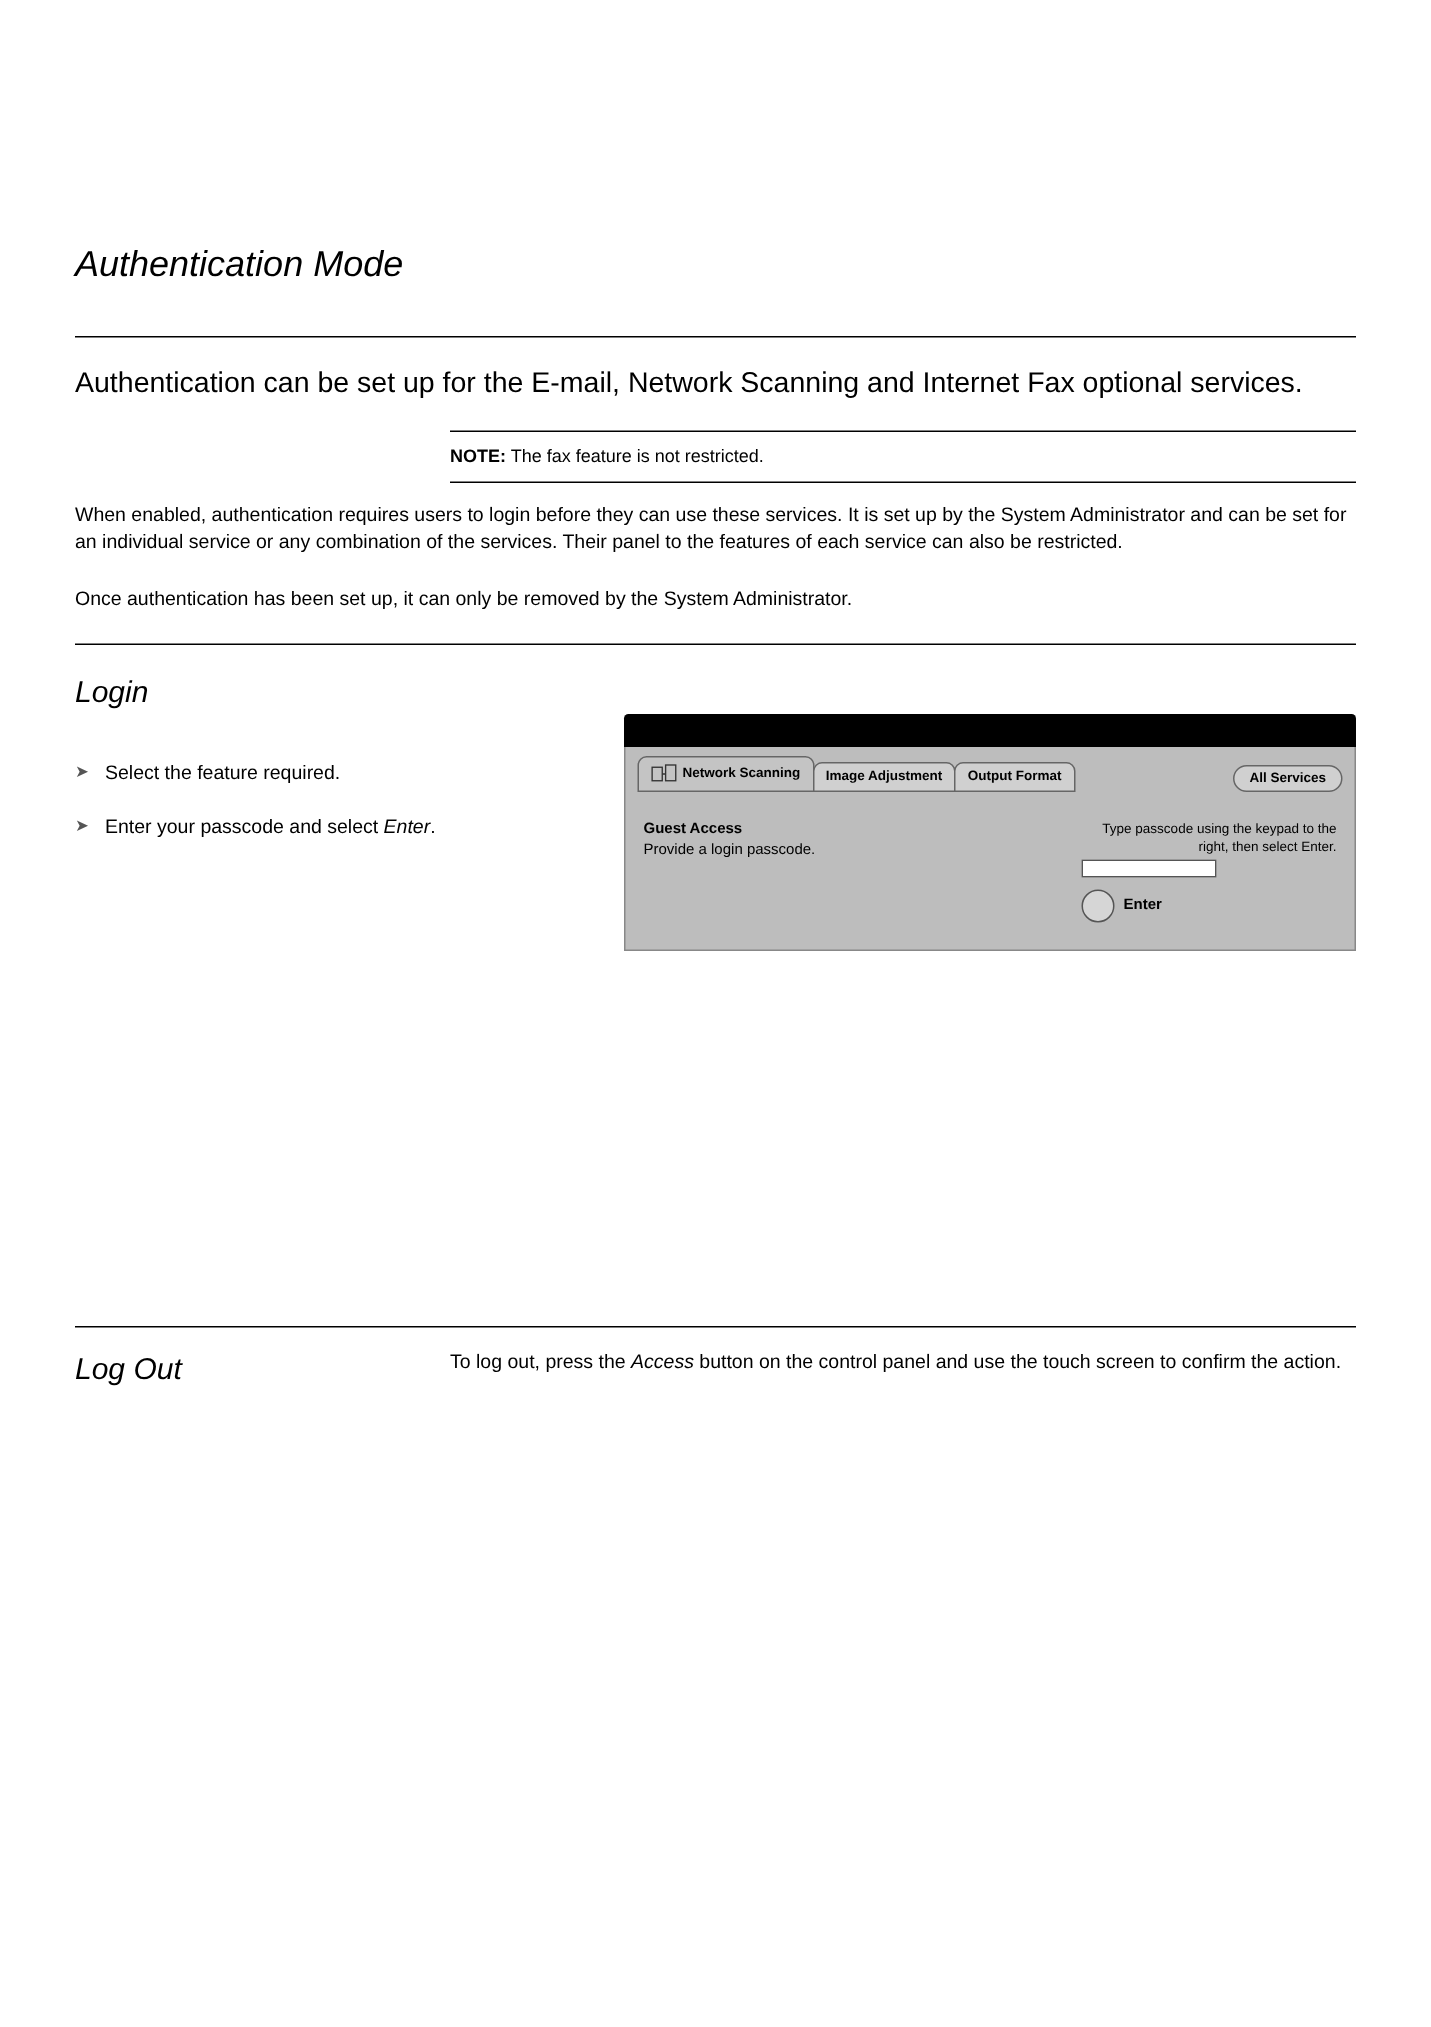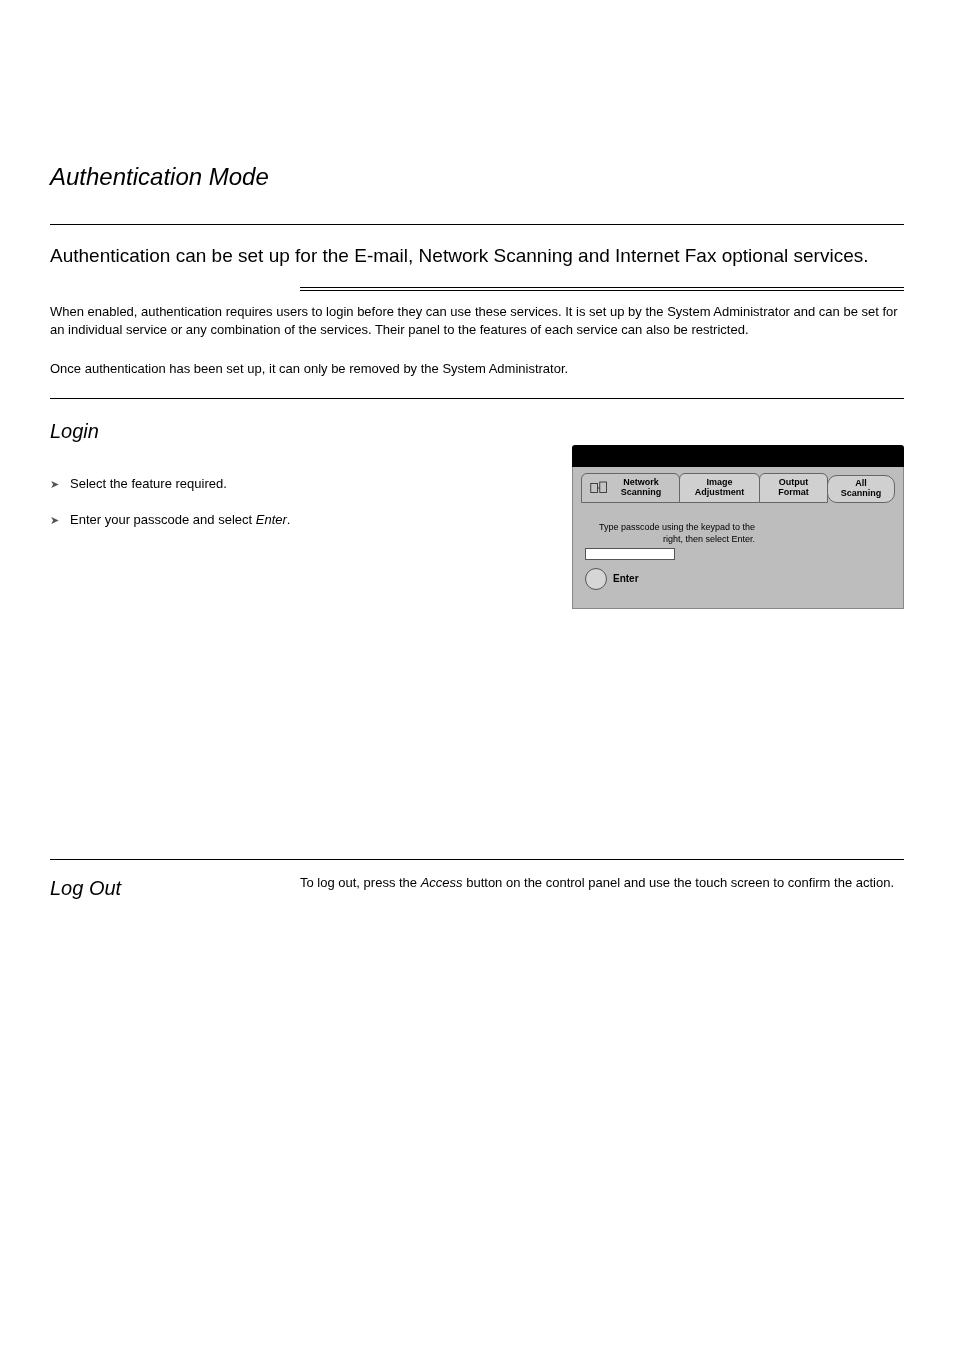--- a/index.html
+++ b/index.html
@@ -80,21 +80,21 @@
       font-size: 11px;
       color: #555;
       padding-top: 2px;
     }
     .bullet-text {
       font-size: 13px;
       flex: 1;
       padding-right: 18px;
     }
     .screenshot-area {
-      width: 332px;
+      width: 488px;
       flex-shrink: 0;
       border-radius: 21px;
     }
     .scr-titlebar {
       background: #000;
       height: 22px;
       border-radius: 3px 3px 0 0;
     }
     .scr-body {
       background: #bdbdbd;
@@ -222,20 +222,24 @@
 </head>
 <body>
 
 <h1 class="title">Authentication Mode</h1>
 <hr class="thick">
 
 <p class="intro">Authentication can be set up for the E-mail, Network Scanning and Internet Fax optional services.</p>
 
 <div class="note-block">
   <hr class="thin">
+  <div class="note-line">
+    <span class="note-label">NOTE:</span>
+    <span>The fax feature is not restricted.</span>
+  </div>
   <hr class="thin">
 </div>
 
 <p class="body-text">When enabled, authentication requires users to login before they can use these services. It is set up by the System Administrator and can be set for an individual service or any combination of the services. Their panel to the features of each service can also be restricted.</p>
 <p class="body-text">Once authentication has been set up, it can only be removed by the System Administrator.</p>
 
 <hr class="thick">
 
 <div class="section-row">
   <h2 class="section-heading">Login</h2>
@@ -268,24 +272,28 @@
                 <rect x="1" y="3" width="9" height="12" fill="none" stroke="#333" stroke-width="1.2"></rect>
                 <rect x="13" y="1" width="9" height="14" fill="none" stroke="#333" stroke-width="1.2"></rect>
                 <line x1="10" y1="9" x2="13" y2="9" stroke="#333" stroke-width="1.2"></line>
               </svg>
             </span>
             <span>Network Scanning</span>
           </div>
           <div class="tab">Image Adjustment</div>
           <div class="tab">Output Format</div>
         </div>
-        <div class="all-services">All Scanning</div>
+        <div class="all-services">All Services</div>
       </div>
 
       <div class="guest-content">
+        <div class="guest-left">
+          <div class="guest-title">Guest Access</div>
+          <div>Provide a login passcode.</div>
+        </div>
         <div class="guest-right">
           <div>Type passcode using the keypad to the right, then select Enter.</div>
           <div class="passcode-field"></div>
           <div class="enter-row">
             <div class="enter-circle"></div>
             <div class="enter-label">Enter</div>
           </div>
         </div>
       </div>
     </div>

